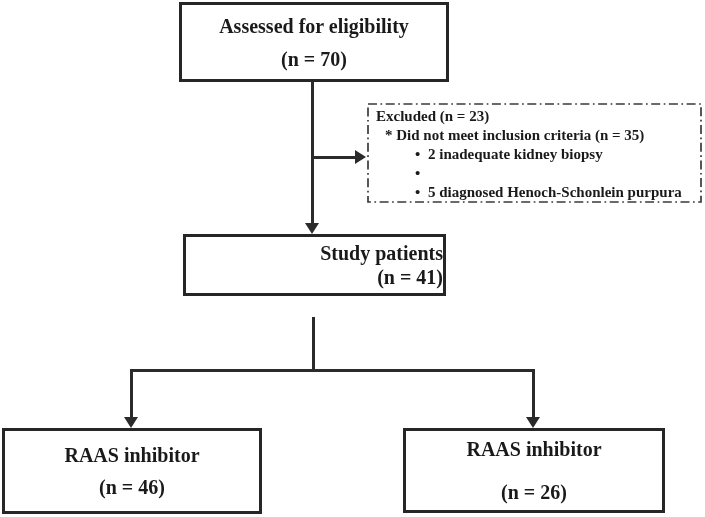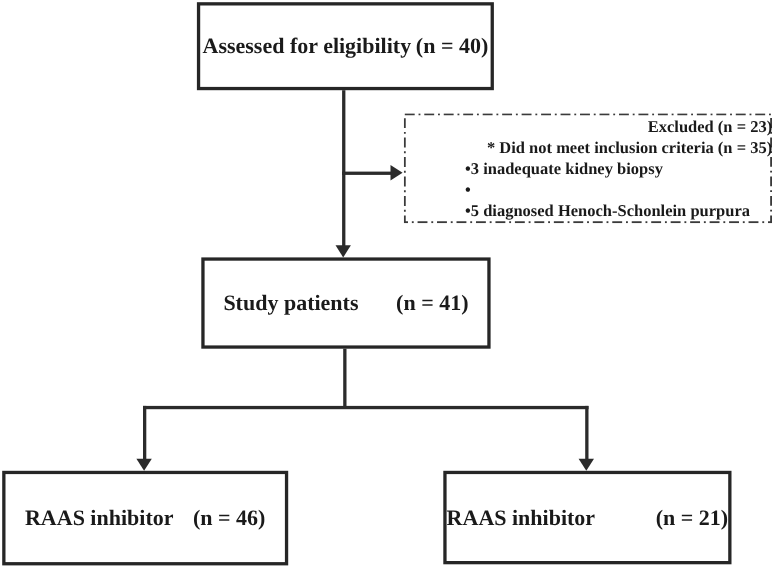--- a/index.html
+++ b/index.html
@@ -18,50 +18,49 @@
     background: var(--background);
     font-family: "Liberation Serif", "DejaVu Serif", serif;
     color: var(--text);
     overflow: hidden;
   }
   .box {
     position: absolute;
     border: 3px solid var(--box-border);
     background: var(--background);
     display: flex;
-    flex-direction: row;
+    flex-direction: column;
     align-items: center;
     text-align: center;
   }
   .box .bline {
     font-size: 20px;
     font-weight: bold;
     line-height: 22px;
     white-space: pre;
   }
   #box-assessed { left: 179px; top: 2px;   width: 270px; height: 80px; justify-content: space-around; padding: 4px 0; }
-  #box-study    { left: 183px; top: 234px; width: 263px; height: 83px; justify-content: space-around; padding: 4px 0; }
+  #box-study    { left: 183px; top: 234px; width: 263px; height: 62px; justify-content: space-around; padding: 4px 0; align-items: flex-end; }
   #box-raas-cortico { left: 2px;  top: 428px; width: 260px; height: 86px; justify-content: space-evenly; padding: 2px 0; }
   #box-raas     { left: 403px; top: 428px; width: 262px; height: 85px; justify-content: space-between; padding: 7px 0; }
 
   
   #box-excluded {
     position: absolute;
     left: 367px; top: 103px; width: 335px; height: 100px;
     background: var(--background);
     text-align: left;
   }
   #box-excluded .dashdot { position: absolute; left: 0; top: 0; }
   #box-excluded .ex-content {
     position: absolute;
     left: 0; top: 4px; width: 100%;
     font-weight: bold;
     font-size: 15px;
     line-height: 19px;
-    text-align: right;
   }
   .ex-line  { white-space: pre; }
   .ex-title { padding-left: 9px; }
   .ex-sub   { padding-left: 18px; }
   .ex-item  { padding-left: 48px; display: flex; }
   .ex-item .bullet { width: 13px; flex: 0 0 auto; }
 
   
   .vline, .hline { position: absolute; background: var(--connector); }
   #v-assessed-study { left: 311px; top: 82px;  width: 3px;  height: 142px; }
@@ -88,33 +87,33 @@
   #a-into-raas-cortico { left: 124px; top: 417px; }
   #a-into-raas { left: 526px; top: 417px; }
 </style>
 </head>
 <body>
 
 <div class="canvas">
 
   <div class="box" id="box-assessed">
     <div class="bline">Assessed for eligibility</div>
-    <div class="bline">(n = 40)</div>
+    <div class="bline">(n = 70)</div>
   </div>
 
   <div id="box-excluded">
     <svg class="dashdot" width="335" height="100">
       <rect x="1" y="1" width="333" height="98" fill="none" style="stroke: var(--excluded-border)" stroke-width="1.7" stroke-dasharray="9 3.5 1.7 3.5"></rect>
     </svg>
     <div class="ex-content">
       <div class="ex-line ex-title">Excluded (n = 23)</div>
       <div class="ex-line ex-sub">* Did not meet inclusion criteria (n = 35)</div>
       <div class="ex-item">
         <span class="bullet">•</span>
-        <span class="ex-line">3 inadequate kidney biopsy</span>
+        <span class="ex-line">2 inadequate kidney biopsy</span>
       </div>
       <div class="ex-item">
         <span class="bullet">•</span>
       </div>
       <div class="ex-item">
         <span class="bullet">•</span>
         <span class="ex-line">5 diagnosed Henoch-Schonlein purpura</span>
       </div>
     </div>
   </div>
@@ -124,21 +123,21 @@
     <div class="bline">(n = 41)</div>
   </div>
 
   <div class="box" id="box-raas-cortico">
     <div class="bline">RAAS inhibitor</div>
     <div class="bline">(n = 46)</div>
   </div>
 
   <div class="box" id="box-raas">
     <div class="bline">RAAS inhibitor</div>
-    <div class="bline">(n = 21)</div>
+    <div class="bline">(n = 26)</div>
   </div>
 
   <div class="vline" id="v-assessed-study"></div>
   <div class="hline" id="h-excluded"></div>
   <div class="arrow-right" id="a-into-excluded"></div>
   <div class="arrow-down" id="a-into-study"></div>
 
   <div class="vline" id="v-study-split"></div>
   <div class="hline" id="h-split"></div>
   <div class="vline" id="v-split-left"></div>

